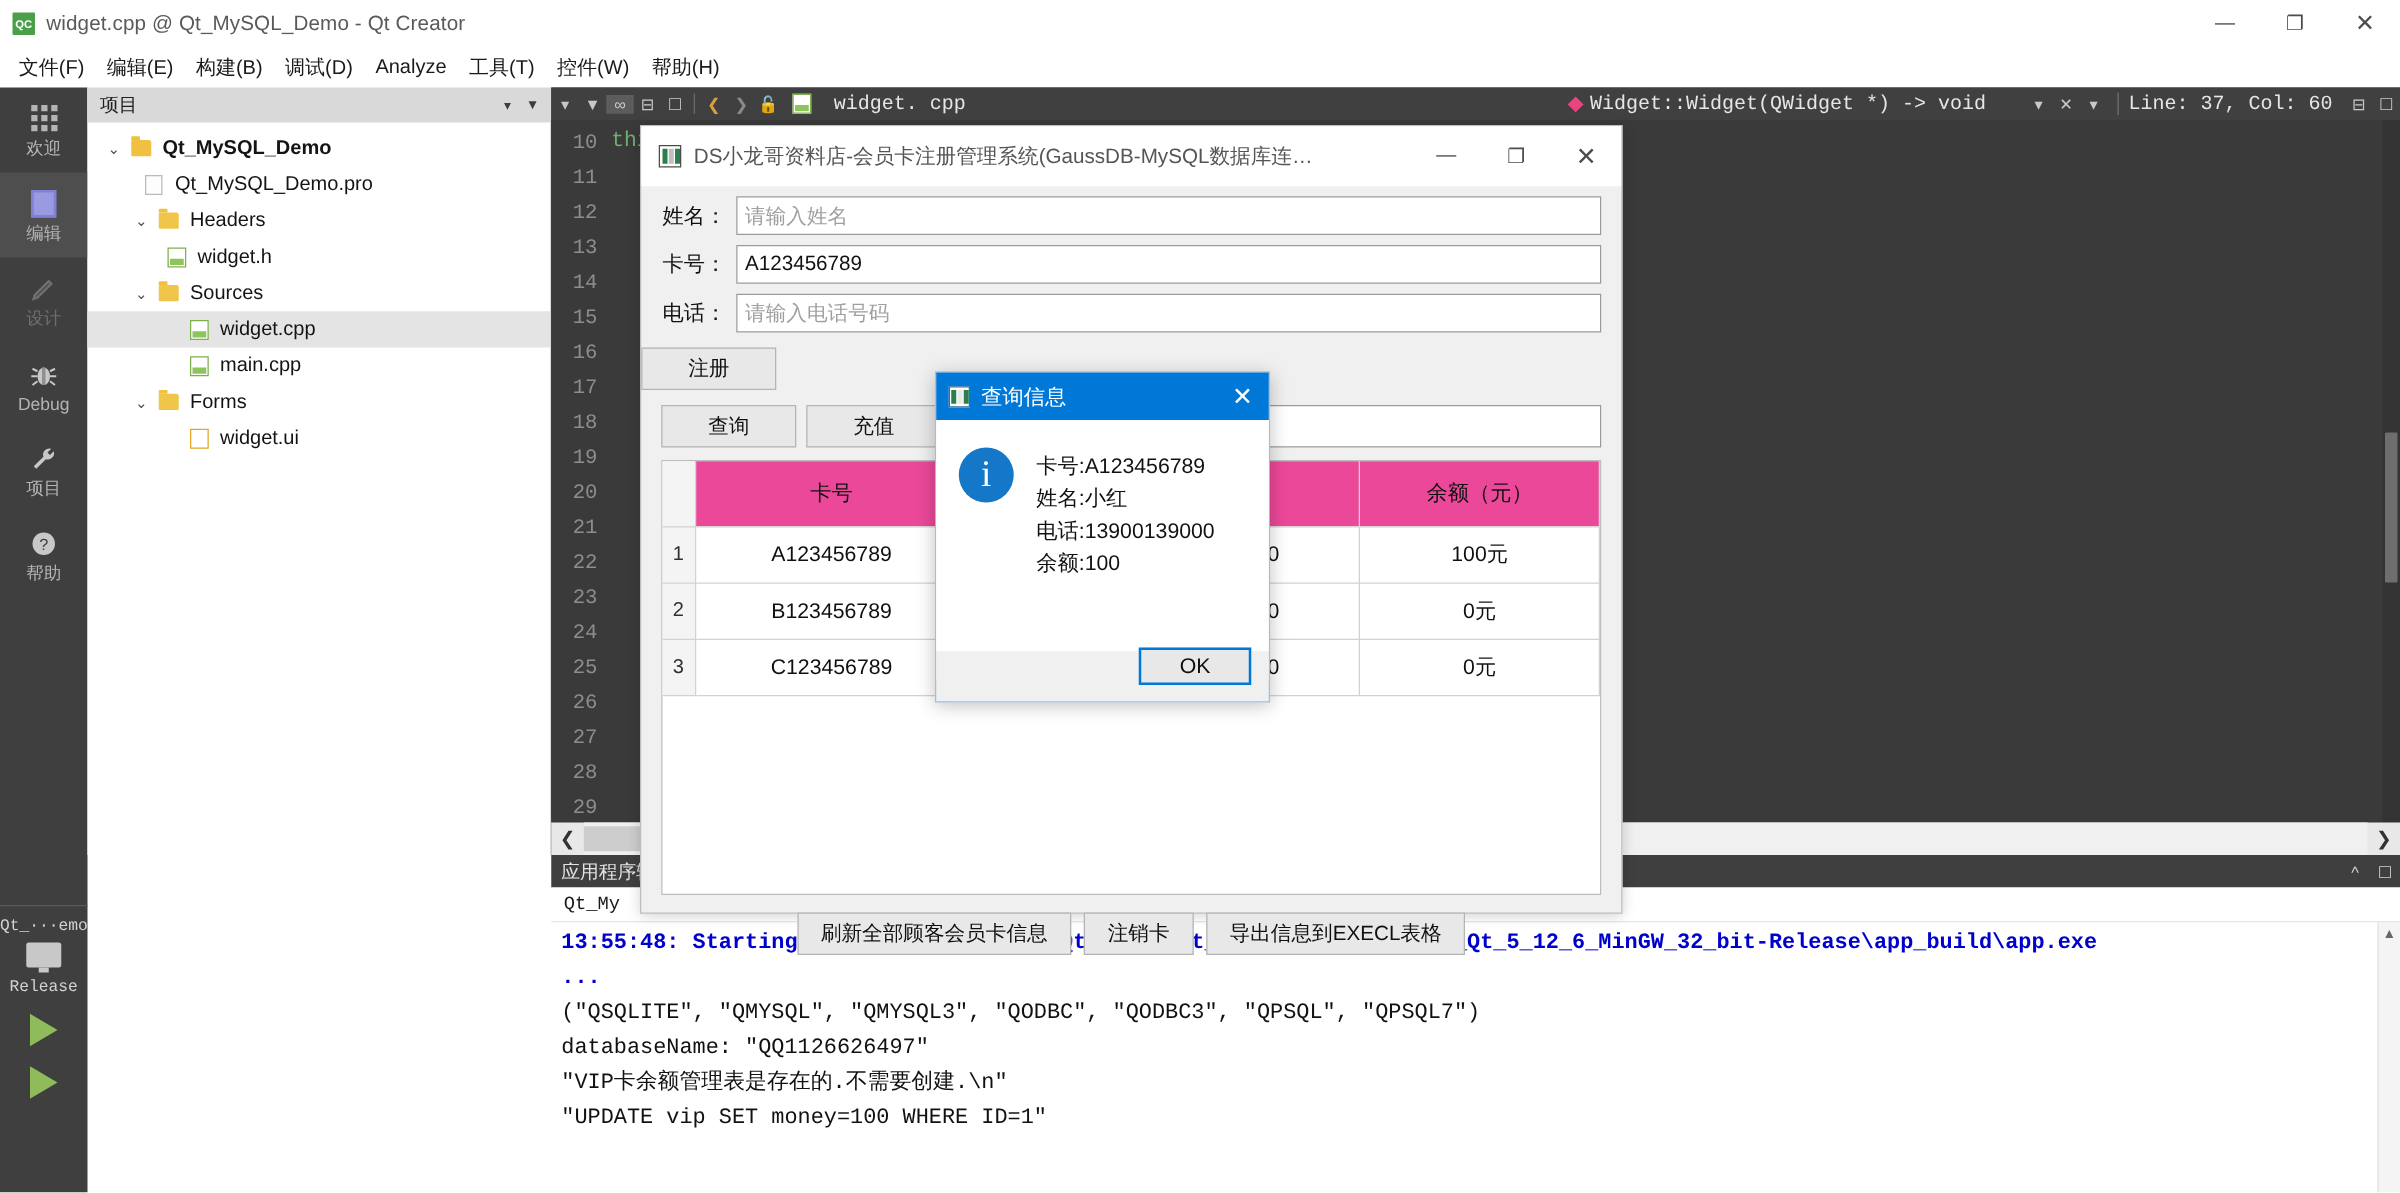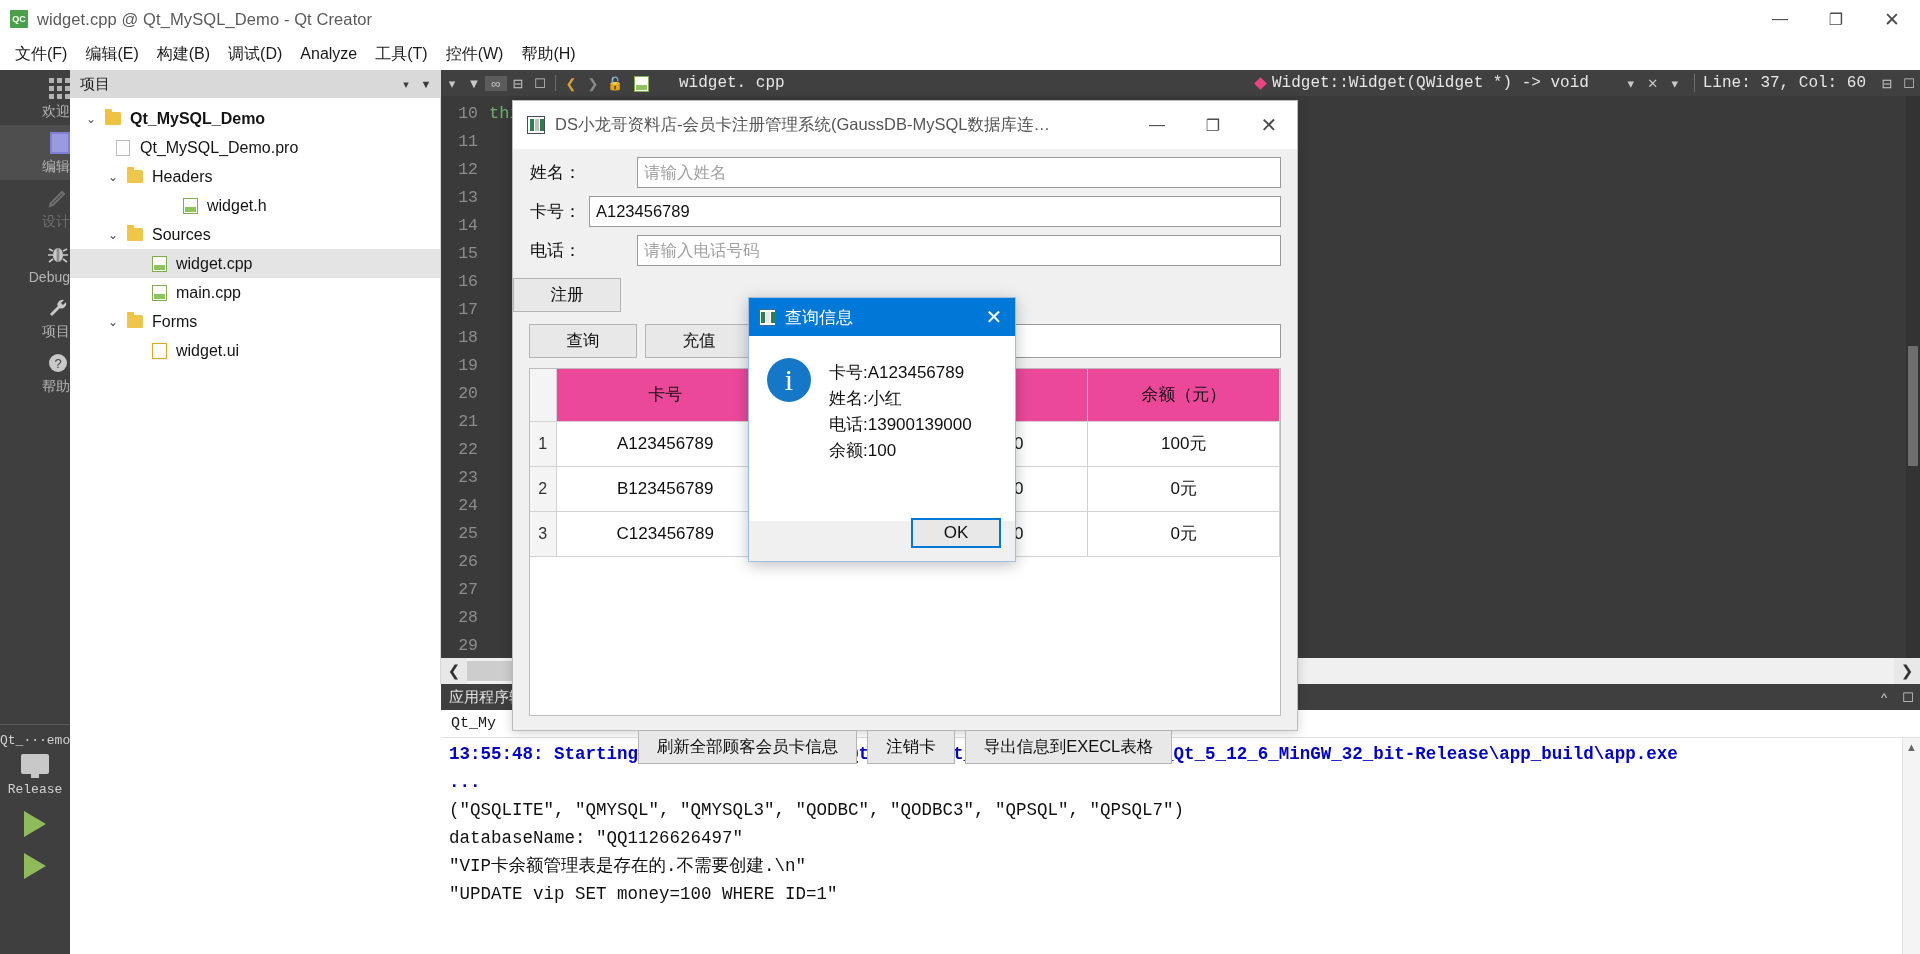--- a/index.html
+++ b/index.html
@@ -40,22 +40,22 @@
   .menu-item {
     font-size: 16px; color: #1a1a1a; padding: 4px 9px; white-space: nowrap;
   }
 
   
   .modebar {
     position: absolute; left: 0; top: 70px; width: 70px; height: 884px;
     background: #3f3f3f;
   }
   .mode {
-    width: 70px; height: 55px; display: flex; flex-direction: column;
-    align-items: flex-end; justify-content: center; color: #b4b4b4;
+    width: 70px; height: 68px; display: flex; flex-direction: column;
+    align-items: center; justify-content: center; color: #b4b4b4;
   }
   .mode.active { background: #4e4e4e; }
   .mode.disabled { color: #6e6e6e; }
   .mode .glyph { height: 28px; display: flex; align-items: center; justify-content: center; }
   .mode .mlabel { font-size: 14px; margin-top: 1px; font-family: "Liberation Sans", sans-serif; }
   .grid-icon { display: grid; grid-template-columns: repeat(3, 5px); grid-gap: 3px; }
   .grid-icon i { width: 5px; height: 5px; background: currentColor; display: block; }
   .doc-icon {
     width: 20px; height: 22px; border: 2px solid #8080d8; background: #9a9ae0;
   }
@@ -98,21 +98,21 @@
 
   
   .editor-wrap { position: absolute; left: 441px; top: 70px; right: 0; height: 614px; background: #3b3b3b; }
   .edit-toolbar {
     position: absolute; left: 0; top: 0; right: 0; height: 26px; background: #404040;
     display: flex; align-items: center; color: #d0d0d0; font-size: 13.5px;
   }
   .tbar-mini { width: 22px; text-align: center; color: #c8c8c8; font-size: 13px; }
   .tbar-mini.boxed { background: #5c5c5c; }
   .tab-sep { width: 1px; height: 16px; background: #6a6a6a; margin: 0 4px; }
-  .file-tab { display: flex; align-items: flex-end; gap: 21px; padding-left: 4px; }
+  .file-tab { display: flex; align-items: center; gap: 9px; padding-left: 4px; }
   .file-tab .name { font-family: "Liberation Mono", monospace; font-size: 16px; color: #e6e6e6; }
   .symbol { display: flex; align-items: center; gap: 7px; }
   .symbol .diamond { width: 9px; height: 9px; background: #e8447f; transform: rotate(45deg); }
   .symbol .txt { font-family: "Liberation Mono", monospace; font-size: 16px; color: #e6e6e6; }
   .lineinfo { font-family: "Liberation Mono", monospace; font-size: 16px; color: #e6e6e6; }
   .vsep { width: 1px; height: 18px; background: #6f6f6f; margin: 0 8px; }
 
   .code-area {
     position: absolute; left: 0; top: 26px; right: 14px; bottom: 26px;
     background: #3a3a3a; overflow: hidden;
@@ -176,21 +176,21 @@
   .appwin-ctrl { position: absolute; right: 0; top: 0; height: 48px; display: flex; }
   .aw-btn { width: 56px; height: 48px; display: flex; align-items: center; justify-content: center; color: #4d4d4d; font-size: 16px; }
   .aw-btn.cl { font-size: 20px; }
 
   .form-row { display: flex; align-items: center; padding: 0 16px; margin-top: 8px; }
   .form-label { width: 52px; font-size: 17px; color: #101010; text-align: right; margin-right: 8px; }
   .form-input {
     flex: 1; height: 31px; background: #ffffff; border: 1px solid #9a9a9a;
     display: flex; align-items: center; padding: 0 6px; font-size: 16.5px; color: #111111;
   }
-  .form-input.ph { color: #a0a0a0; margin-left: 48px; }
+  .form-input.ph { color: #a0a0a0; }
   .reg-row { display: flex; justify-content: flex-start; margin-top: 12px; }
   .qbtn {
     background: #e8e8e8; border: 1px solid #b4b4b4; height: 34px;
     display: flex; align-items: center; justify-content: center;
     font-size: 16.5px; color: #101010; padding: 0 18px;
   }
   .qbtn.register { width: 108px; }
   .action-row { display: flex; padding: 0 16px; margin-top: 12px; gap: 8px; }
   .action-row .qbtn { width: 108px; }
   .action-row .grow { flex: 1; height: 34px; background: #ffffff; border: 1px solid #9a9a9a; }
@@ -359,21 +359,21 @@
       </div>
 
       <div class="trow" style="padding-left:32px">
         <span class="chev">⌄</span>
         <span class="fico">
             <span class="folder b"></span>
           </span>
         <span class="tlabel">Headers</span>
       </div>
 
-      <div class="trow" style="padding-left:109px">
+      <div class="trow" style="padding-left:60px">
         <span class="fico">
             <span class="file-g"></span>
           </span>
         <span class="tlabel">widget.h</span>
       </div>
 
       <div class="trow" style="padding-left:32px">
         <span class="chev">⌄</span>
         <span class="fico">
             <span class="folder b"></span>

